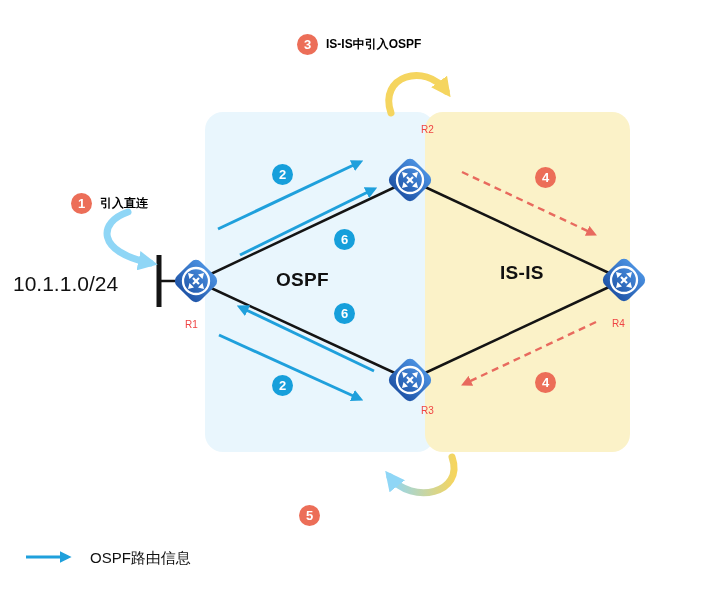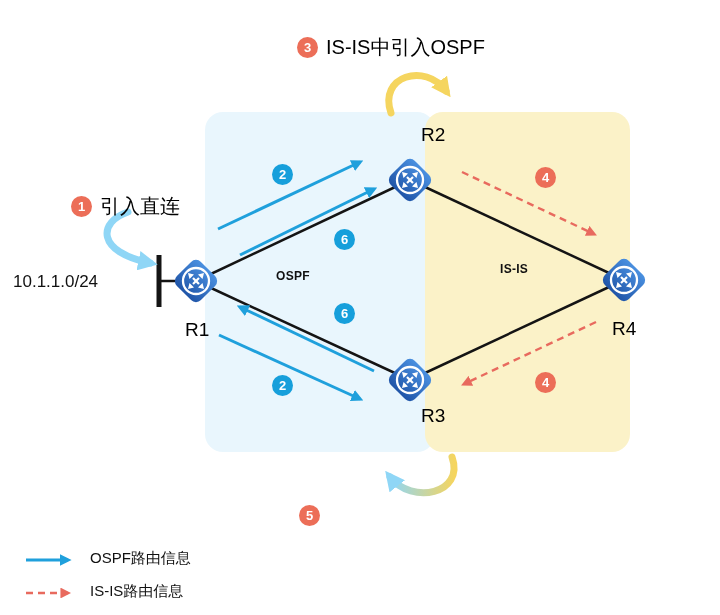--- a/index.html
+++ b/index.html
@@ -7,34 +7,34 @@
   .canvas{position:relative;width:720px;height:615px;background:#fff;overflow:hidden;}
 
   .zone{position:absolute;border-radius:18px;z-index:1;}
   .zone.ospf{left:205px;top:112px;width:230px;height:340px;background:#E9F6FD;}
   .zone.isis{left:425px;top:112px;width:205px;height:340px;background:#FBF2C8;}
 
   .layer{position:absolute;left:0;top:0;z-index:2;}
 
   .router{position:absolute;width:60px;height:60px;z-index:3;}
 
-  .rlabel{position:absolute;z-index:4;font-size:19px;color:#000000;}
-  .zlabel{position:absolute;z-index:4;font-size:12px;font-weight:bold;color:#111;letter-spacing:.3px;}
-  .netlabel{position:absolute;z-index:4;font-size:17px;color:#111;}
+  .rlabel{position:absolute;z-index:4;font-size:10px;color:#ef4444;}
+  .zlabel{position:absolute;z-index:4;font-size:19px;font-weight:bold;color:#111;letter-spacing:.3px;}
+  .netlabel{position:absolute;z-index:4;font-size:21px;color:#111;}
 
   .badge{width:21px;height:21px;border-radius:50%;display:flex;align-items:center;
          justify-content:center;color:#fff;font-size:13px;font-weight:bold;line-height:1;}
   .badge.abs{position:absolute;z-index:5;}
   .badge.bblue{background:#169FDB;}
   .badge.borange{background:#EC6E58;}
 
   .anno{position:absolute;z-index:5;display:flex;align-items:center;gap:8px;white-space:nowrap;}
-  .anno-text{font-size:20px;font-weight:normal;color:#000;}
+  .anno-text{font-size:12px;font-weight:bold;color:#000;}
 
-  .legend-row{position:absolute;z-index:5;display:flex;align-items:flex-end;gap:10px;
+  .legend-row{position:absolute;z-index:5;display:flex;align-items:flex-start;gap:10px;
               font-size:15px;color:#111;white-space:nowrap;}
 
   
   .lk{stroke:#141414;stroke-width:2.5;}
   .eth{stroke:#141414;stroke-width:5;}
   .fa{stroke:#1FA0DC;stroke-width:3;fill:none;}
   .da{stroke:#E86A5E;stroke-width:2.4;stroke-dasharray:7 5;fill:none;}
   .sw{fill:none;stroke-width:7;stroke-linecap:round;}
   .sw.yellow{stroke:#F5D55F;}
   .sw.lblue{stroke:#8FD6F6;}
@@ -169,20 +169,14 @@
   <div class="anno" style="left:299px;top:505px">
     <span class="badge borange">5</span>
   </div>
 
   <div class="legend-row" style="left:24px;top:549px">
     <svg width="56" height="16" viewBox="0 0 56 16">
       <line class="fa" x1="2" y1="8" x2="44" y2="8" marker-end="url(#m-blue)"></line>
     </svg>
     <span>OSPF路由信息</span>
   </div>
-  <div class="legend-row" style="left:24px;top:582px">
-    <svg width="56" height="16" viewBox="0 0 56 16">
-      <line class="da" x1="2" y1="8" x2="44" y2="8" marker-end="url(#m-red)"></line>
-    </svg>
-    <span>IS-IS路由信息</span>
-  </div>
 
 </div>
 
 </body></html>

